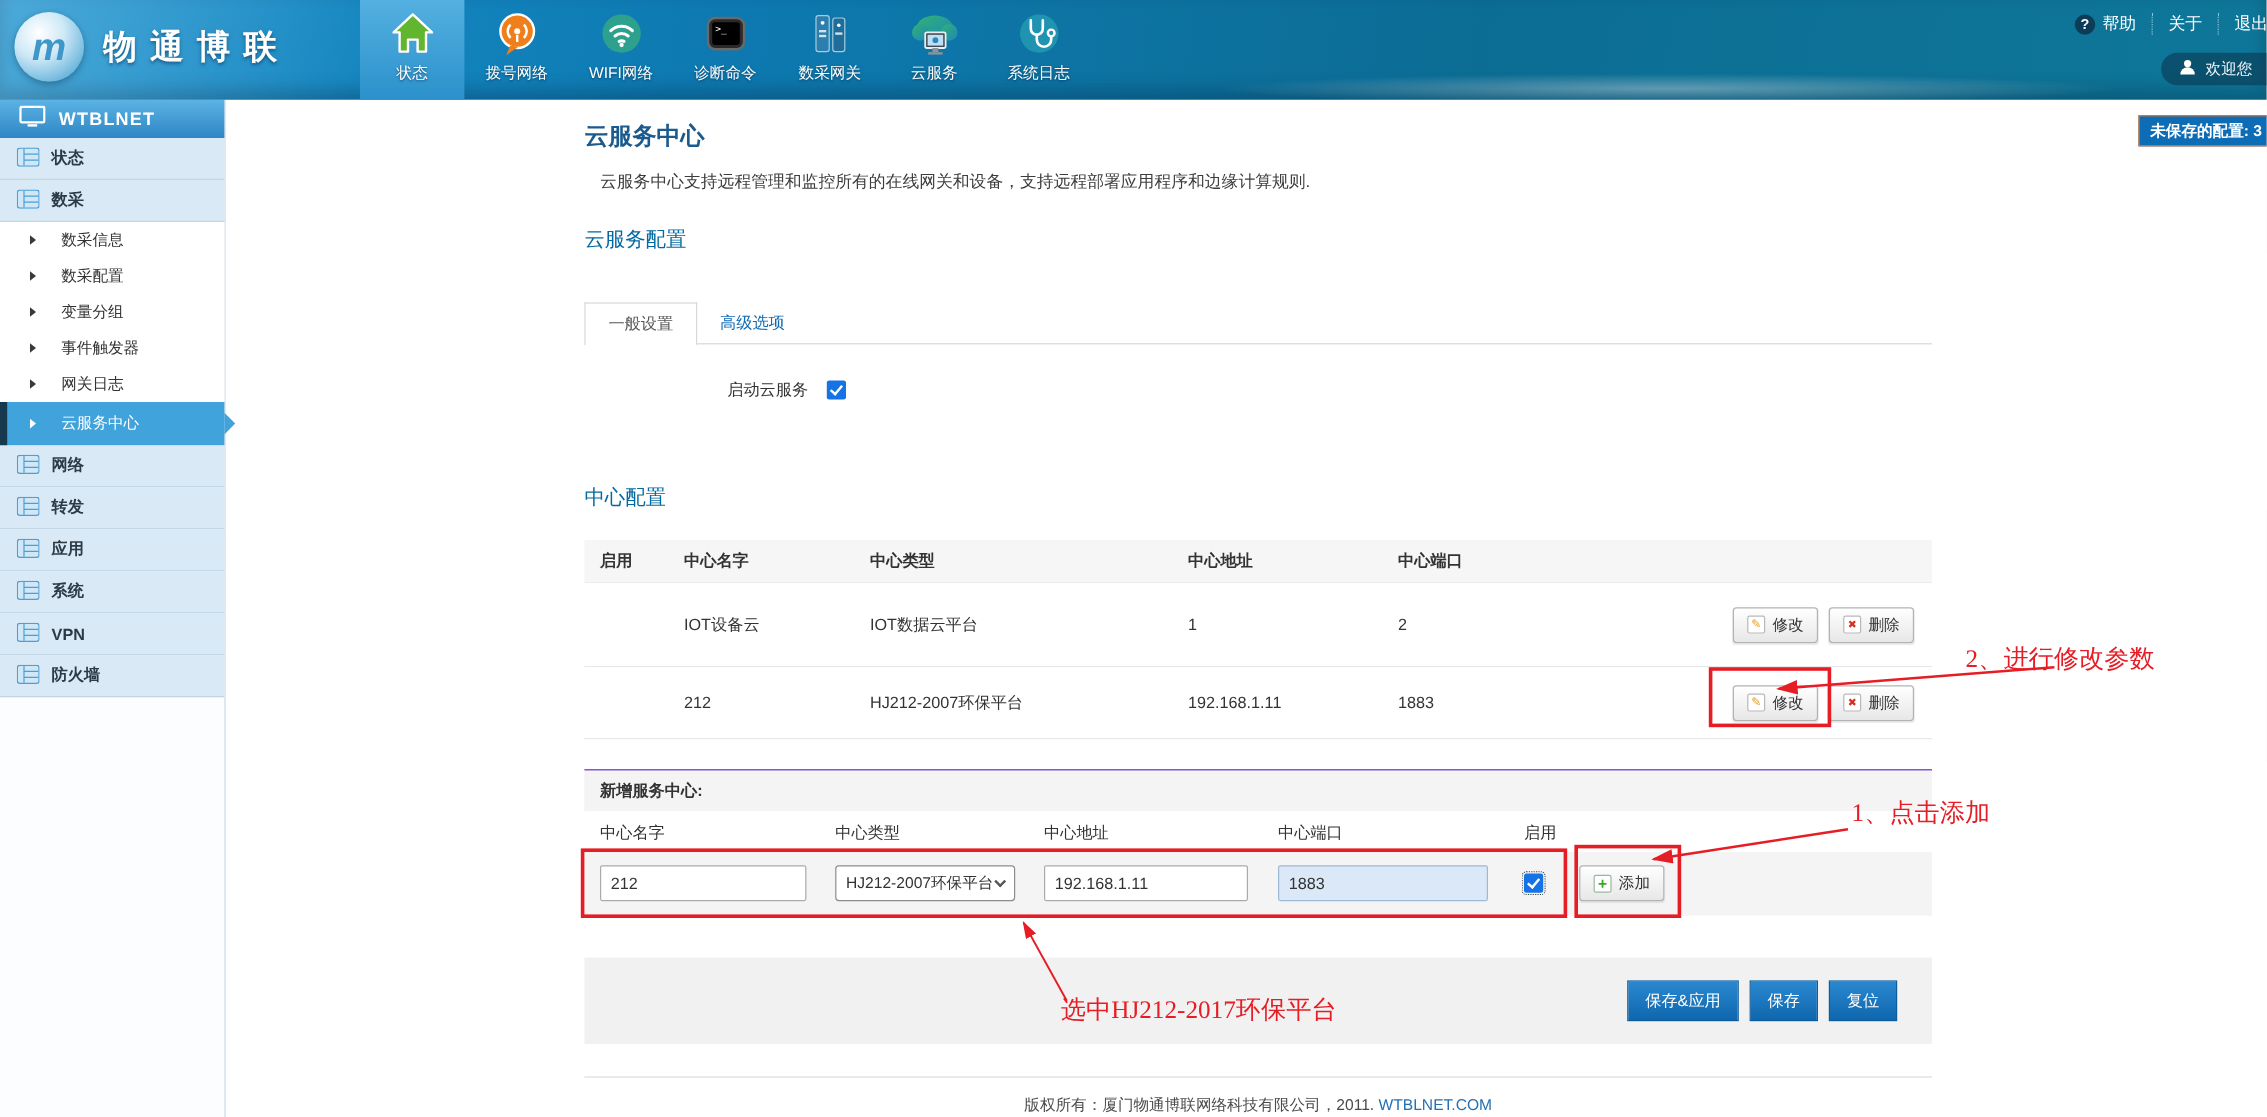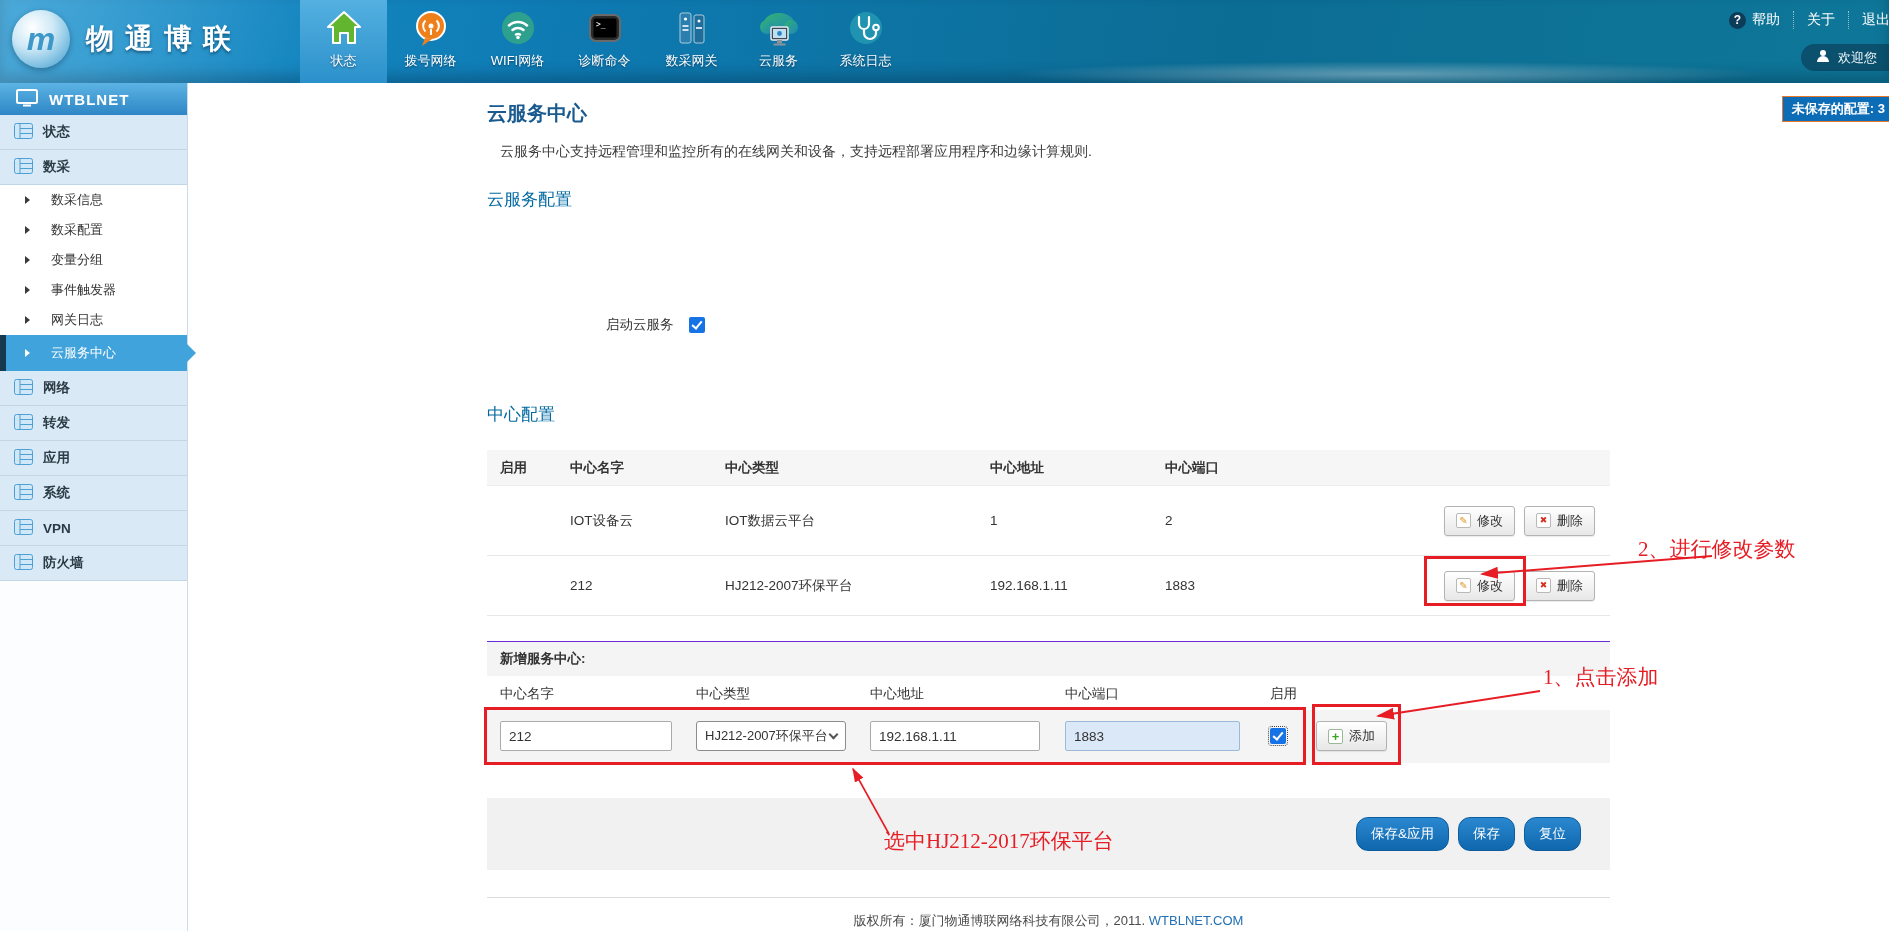--- a/index.html
+++ b/index.html
@@ -112,21 +112,21 @@
             border:1px solid #8c8c8c; border-radius:3px; display:flex; align-items:center;
             justify-content:space-between; padding:0 8px; font-size:13px; color:#333; cursor:pointer; }
   .sel-chev { width:7px; height:7px; border-right:2px solid #555; border-bottom:2px solid #555;
             transform:rotate(45deg); margin-top:-4px; flex:none; }
   .form-cb { position:absolute; left:783px; top:18px; }
   .btn-add { position:absolute; left:829px; top:11px; }
 
   .bottom-bar { position:absolute; left:487px; top:798px; width:1123px; height:72px; background:#f1f1f1;
             display:flex; align-items:center; justify-content:flex-end; gap:9px; padding-right:29px; z-index:5; }
   .btn-blue { height:34px; padding:0 14px; background:linear-gradient(#2a88d0,#0f67ad); border:1px solid #0d5d9e;
-            border-radius:12px; color:#fff; font-size:13.5px; display:flex; align-items:center; cursor:pointer;
+            border-radius:0; color:#fff; font-size:13.5px; display:flex; align-items:center; cursor:pointer;
             white-space:nowrap; }
   .footer-hr { position:absolute; left:487px; top:897px; width:1123px; height:1px; background:#ddd; z-index:5; }
   .footer { position:absolute; left:487px; top:912px; width:1123px; text-align:center; font-size:13px;
             color:#4a4a4a; z-index:5; }
   .footer a { color:#2470b4; text-decoration:none; }
 
   
   .red-rect { position:absolute; border:3px solid #e61d25; z-index:55; pointer-events:none; }
   .rr-modify { left:1424px; top:556px; width:102px; height:50px; }
   .rr-form   { left:484px;  top:707px; width:822px; height:58px; }
@@ -373,20 +373,24 @@
     </div>
   </div>
 
   <div class="main-bg"></div>
 
   <div class="badge">未保存的配置: 3</div>
   <div class="page-title">云服务中心</div>
   <div class="page-desc">云服务中心支持远程管理和监控所有的在线网关和设备，支持远程部署应用程序和边缘计算规则.</div>
   <div class="h-section" style="left:487px; top:188px;">云服务配置</div>
 
+  <div class="tabs">
+    <div class="tab active">一般设置</div>
+    <div class="tab link">高级选项</div>
+  </div>
 
   <div class="enable-row">
     <span>启动云服务</span>
     <span class="cb"></span>
   </div>
 
   <div class="h-section" style="left:487px; top:403px;">中心配置</div>
 
   <div class="table">
     <div class="t-head">

